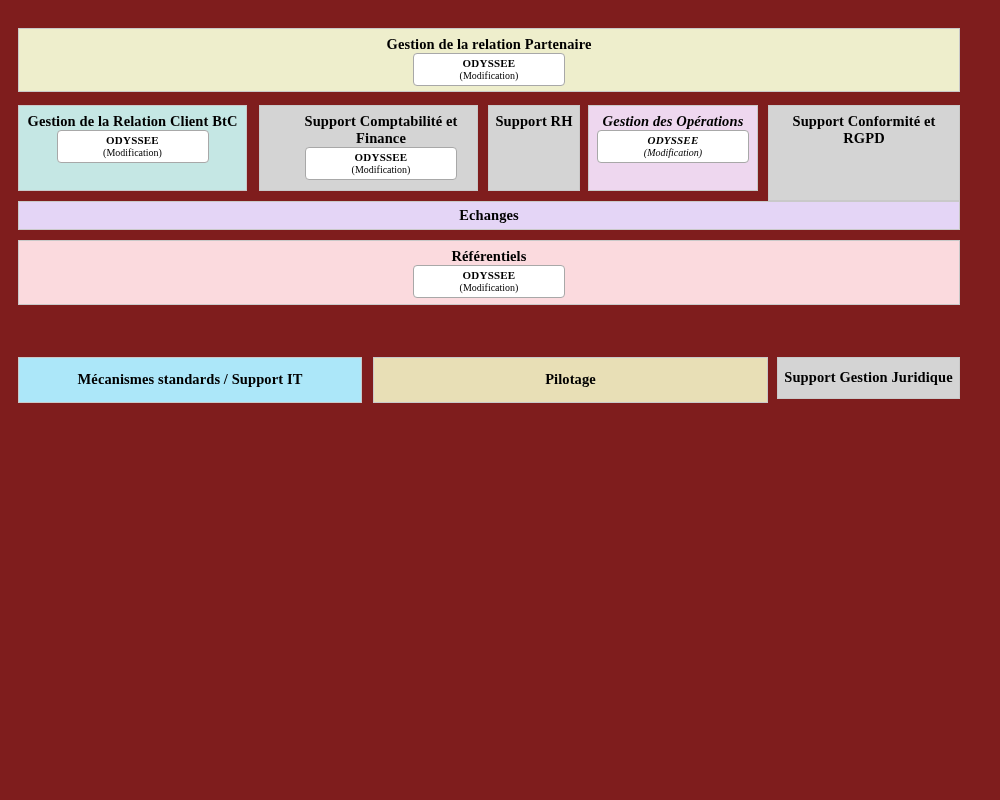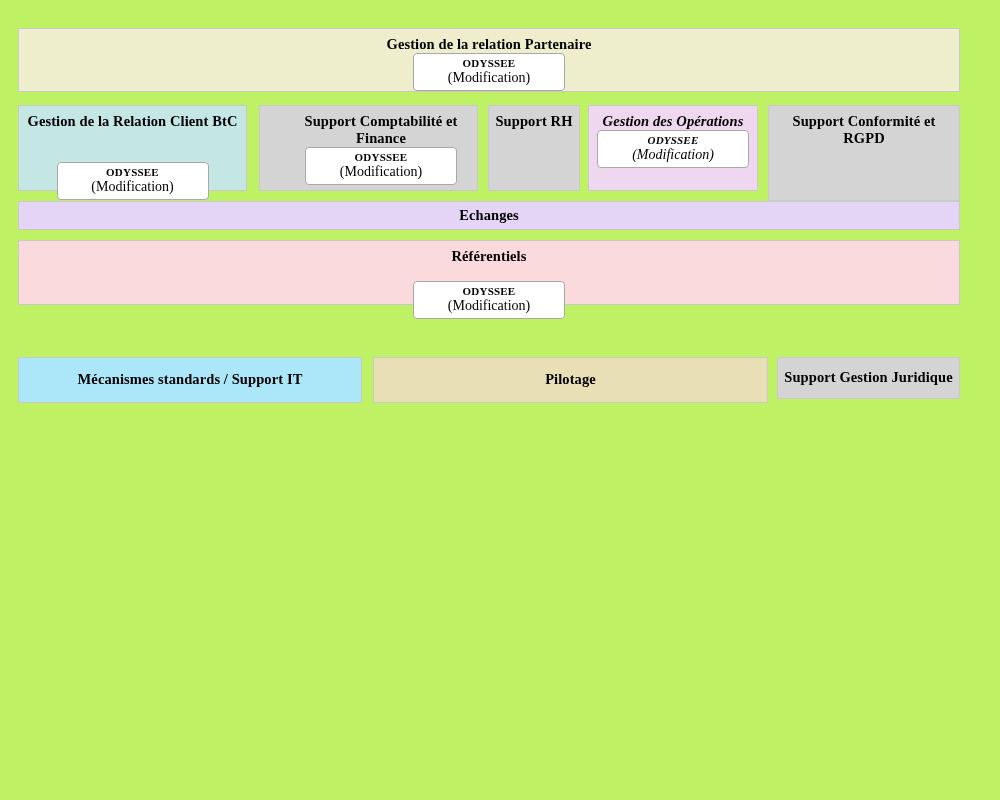--- a/index.html
+++ b/index.html
@@ -13,21 +13,21 @@
   }
   body {
     font-family: "Liberation Serif", "DejaVu Serif", serif;
     color: #000000;
   }
 
   #canvas {
     position: relative;
     width: 1000px;
     height: 800px;
-    background: #bef264;
+    background: #7f1d1d;
   }
 
   .block {
     position: absolute;
     box-sizing: border-box;
     border: 1px solid #c9c9c9;
     display: flex;
     flex-direction: column;
     align-items: center;
     padding-top: 7px;
@@ -61,21 +61,21 @@
   }
 
   .app-name {
     font-weight: bold;
     font-size: 11px;
     line-height: 1.15;
     letter-spacing: 0.2px;
   }
 
   .app-state {
-    font-size: 14px;
+    font-size: 10px;
     line-height: 1.15;
   }
 
   
   #blk-partenaire {
     left: 18px; top: 28px; width: 942px; height: 64px;
   }
   
   #blk-grc-btc      { left: 18px;  top: 105px; width: 229px; height: 86px; }
   #blk-comptabilite { left: 259px; top: 105px; width: 219px; height: 86px; padding-left: 25px; }
@@ -97,21 +97,21 @@
 <body>
 
 <div id="canvas">
     <div class="block band" id="blk-partenaire" style="background: rgb(238, 238, 204);">
       <div class="block-title">Gestion de la relation Partenaire</div>
       <div class="app-box">
         <div class="app-name">ODYSSEE</div>
         <div class="app-state">(Modification)</div>
       </div>
     </div>
-    <div class="block" id="blk-grc-btc" style="background: rgb(197, 231, 228); gap: 32px;">
+    <div class="block" id="blk-grc-btc" style="background: rgb(197, 231, 228);">
       <div class="block-title">Gestion de la Relation Client BtC</div>
       <div class="app-box">
         <div class="app-name">ODYSSEE</div>
         <div class="app-state">(Modification)</div>
       </div>
     </div>
     <div class="block" id="blk-comptabilite" style="background: rgb(212, 212, 212);">
       <div class="block-title">Support Comptabilité et Finance</div>
       <div class="app-box">
         <div class="app-name">ODYSSEE</div>
@@ -127,21 +127,21 @@
         <div class="app-name">ODYSSEE</div>
         <div class="app-state">(Modification)</div>
       </div>
     </div>
     <div class="block" id="blk-conformite" style="background: rgb(212, 212, 212);">
       <div class="block-title">Support Conformité et RGPD</div>
     </div>
     <div class="block band" id="blk-echanges" style="background: rgb(228, 213, 246);">
       <div class="block-title">Echanges</div>
     </div>
-    <div class="block band" id="blk-referentiels" style="background: rgb(251, 218, 222); gap: 16px;">
+    <div class="block band" id="blk-referentiels" style="background: rgb(251, 218, 222);">
       <div class="block-title">Référentiels</div>
       <div class="app-box">
         <div class="app-name">ODYSSEE</div>
         <div class="app-state">(Modification)</div>
       </div>
     </div>
     <div class="block" id="blk-mecanismes" style="background: rgb(172, 231, 249);">
       <div class="block-title">Mécanismes standards / Support IT</div>
     </div>
     <div class="block" id="blk-pilotage" style="background: rgb(232, 223, 182);">

